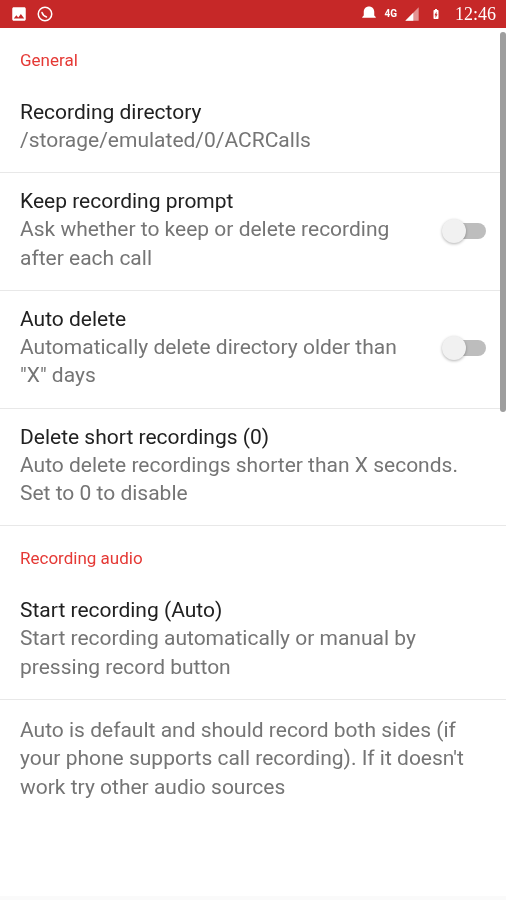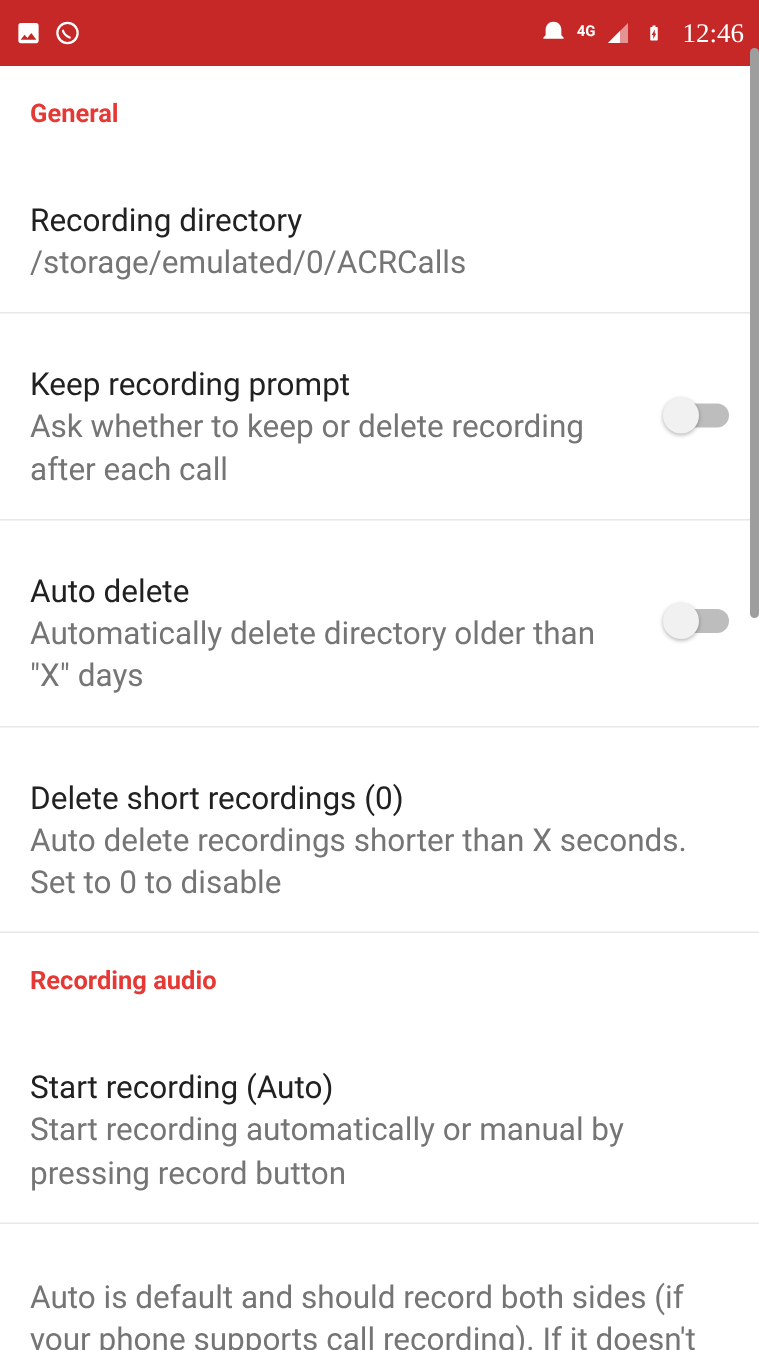--- a/index.html
+++ b/index.html
@@ -6,21 +6,21 @@
     body {
       width: 506px;
       height: 900px;
       font-family: Roboto, Arial, sans-serif;
       background: #fafafa;
       overflow: hidden;
       position: relative;
     }
     .status-bar {
       background: #c62828;
-      height: 44px;
+      height: 28px;
       display: flex;
       align-items: center;
       justify-content: space-between;
       padding: 0 10px;
       color: #fff;
       font-size: 16px;
     }
     .status-left {
       display: flex;
       gap: 8px;
@@ -45,37 +45,36 @@
       font-family: Liberation Serif, serif;
     }
     .content {
       background: #fff;
       height: calc(900px - 32px);
       overflow-y: auto;
     }
     .section-header {
       color: #e53935;
       font-size: 17px;
-      font-weight: 700;
+      font-weight: 400;
       padding: 22px 20px 14px 20px;
     }
     .setting-item {
       padding: 16px 20px 18px 20px;
       border-bottom: 1px solid #e8e8e8;
       display: flex;
       align-items: center;
       justify-content: space-between;
       gap: 20px;
     }
     .setting-item:last-child {
       border-bottom: none;
     }
     .setting-text {
       flex: 1;
-      margin-top: 20px;
     }
     .setting-title {
       font-size: 21px;
       color: #212121;
       font-weight: 400;
       margin-bottom: 2px;
     }
     .setting-subtitle {
       font-size: 21px;
       color: #757575;

